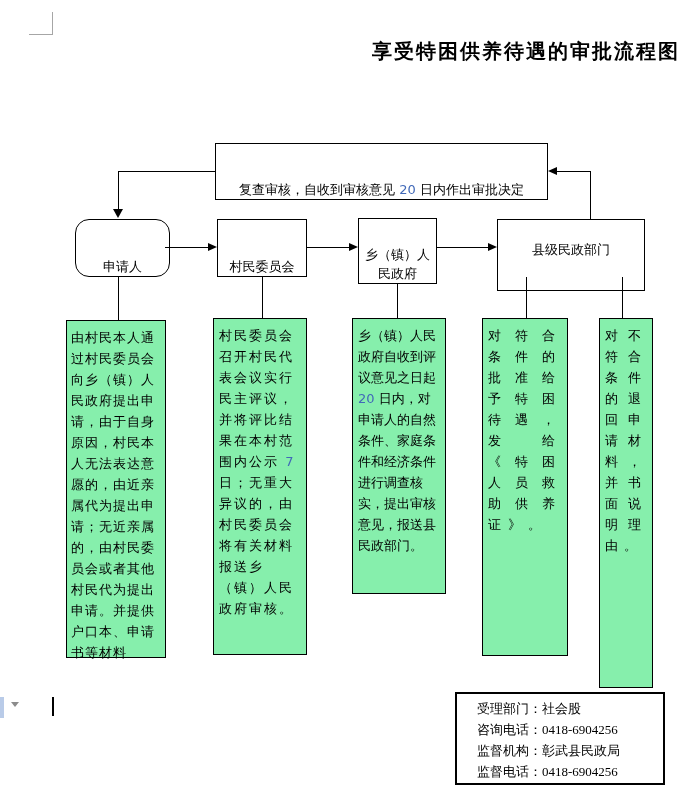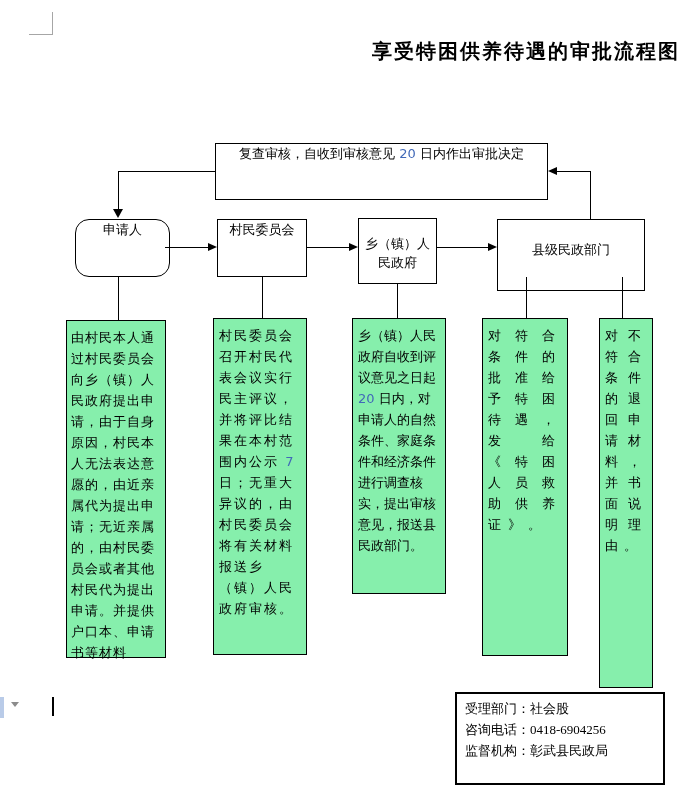--- a/index.html
+++ b/index.html
@@ -3,40 +3,40 @@
 <meta charset="utf-8">
 <style>
   html,body{margin:0;padding:0;background:#ffffff;}
   .page{
     position:relative;width:680px;height:806px;background:#fff;overflow:hidden;
     font-family:"DejaVu Sans","Liberation Sans",sans-serif;color:#000;
   }
   .hline{position:absolute;height:1px;background:#000;}
   .vline{position:absolute;width:1px;background:#000;}
   .box{position:absolute;border:1px solid #000;background:#fff;box-sizing:border-box;}
-  .center-flex{display:flex;align-items:flex-start;justify-content:center;text-align:center;}
+  .center-flex{display:flex;align-items:flex-end;justify-content:center;text-align:center;}
   .title{
     position:absolute;top:38px;left:0;width:100%;text-align:right;
     font-size:20px;font-weight:bold;letter-spacing:2px;
   }
   .flow-label{font-size:13px;line-height:19px;}
   .detail{
     position:absolute;border:1px solid #000;background:#86efac;box-sizing:border-box;
     font-size:13px;line-height:21px;padding:6px 5px;text-align:left;
   }
   .num{color:#4169b8;}
   .serifnum{font-family:"Liberation Serif","DejaVu Serif",serif;}
   
   .ah-right{position:absolute;width:0;height:0;border-top:4px solid transparent;border-bottom:4px solid transparent;border-left:9px solid #000;}
   .ah-left{position:absolute;width:0;height:0;border-top:4px solid transparent;border-bottom:4px solid transparent;border-right:9px solid #000;}
   .ah-down{position:absolute;width:0;height:0;border-left:5px solid transparent;border-right:5px solid transparent;border-top:9px solid #000;}
   .crop{position:absolute;background:#a6a6a6;}
   .footer-box{
     position:absolute;left:455px;top:692px;width:210px;height:93px;
-    border:2px solid #000;box-sizing:border-box;padding:4px 8px;
+    border:2px solid #000;box-sizing:border-box;padding:4px 20px;
     font-size:13px;line-height:21px;
   }
   .caret{position:absolute;left:52px;top:697px;width:2px;height:19px;background:#000;}
   .edge-blue{position:absolute;left:0;top:697px;width:4px;height:21px;background:#b9cbe8;}
   .tri-gray{position:absolute;left:11px;top:702px;width:0;height:0;border-left:4px solid transparent;border-right:4px solid transparent;border-top:5px solid #8c8c8c;}
 </style>
 </head>
 <body>
 
 <div class="page">
@@ -59,21 +59,21 @@
   </div>
   <div class="hline" style="left:165px;top:247px;width:43px;"></div>
   <div class="ah-right" style="left:208px;top:243px;"></div>
 
   <div class="box center-flex flow-label" style="left:217px;top:219px;width:90px;height:58px;">
     <span>村民委员会</span>
   </div>
   <div class="hline" style="left:307px;top:247px;width:42px;"></div>
   <div class="ah-right" style="left:349px;top:243px;"></div>
 
-  <div class="box center-flex flow-label" style="left:358px;top:218px;width:79px;height:66px;padding:15px 3px;">
+  <div class="box center-flex flow-label" style="left:358px;top:218px;width:79px;height:66px;padding:0 3px;">
     <span>乡（镇）人民政府</span>
   </div>
   <div class="hline" style="left:437px;top:247px;width:51px;"></div>
   <div class="ah-right" style="left:488px;top:243px;"></div>
 
   <div class="box flow-label" style="left:497px;top:219px;width:148px;height:72px;text-align:center;padding-top:20px;">
     <span>县级民政部门</span>
   </div>
 
   <div class="vline" style="left:590px;top:171px;height:48px;"></div>
@@ -107,15 +107,16 @@
   </div>
 
   <div class="edge-blue"></div>
   <div class="tri-gray"></div>
   <div class="caret"></div>
 
   <div class="footer-box">
     <div><span>受理部门：</span><span>社会股</span></div>
     <div><span>咨询电话：</span><span class="serifnum">0418-6904256</span></div>
     <div><span>监督机构：</span><span>彰武县民政局</span></div>
+    <div><span>监督电话：</span><span class="serifnum">0418-6904256</span></div>
   </div>
 
 </div>
 
 </body></html>

